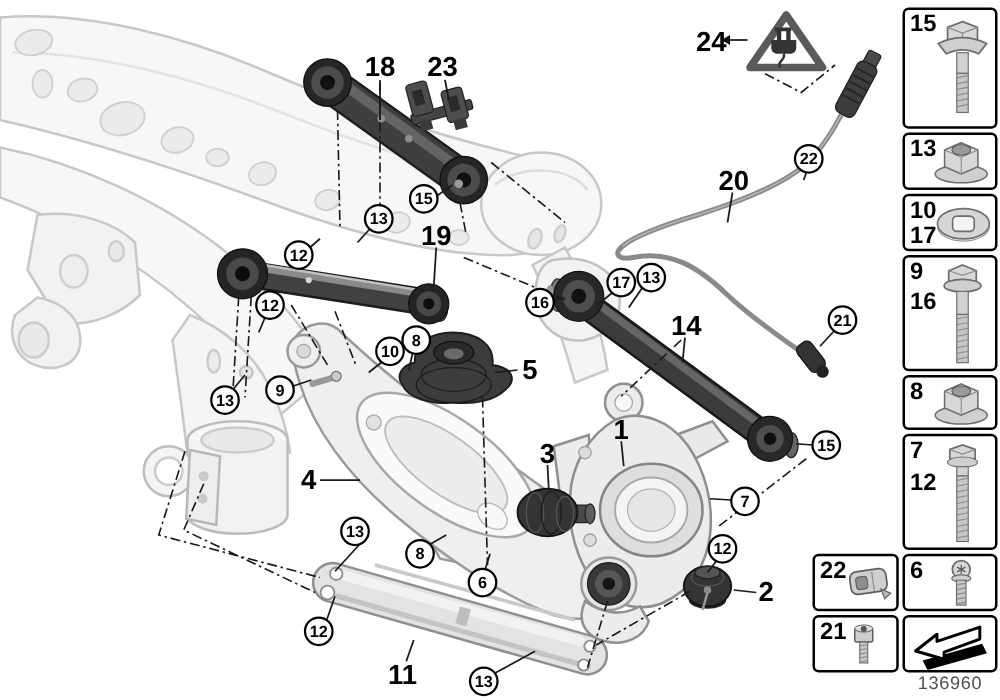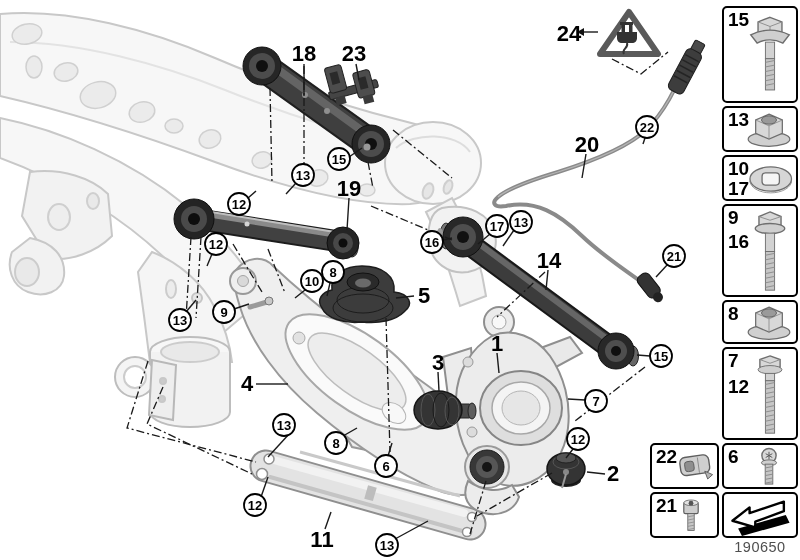--- a/index.html
+++ b/index.html
@@ -527,15 +527,15 @@
     <g stroke="#8a8a8a">
           <line x1="21" y1="23" x2="29" y2="21.5"></line>
           <line x1="21" y1="27" x2="29" y2="25.5"></line>
           <line x1="21" y1="31" x2="29" y2="29.5"></line>
           <line x1="21" y1="35" x2="29" y2="33.5"></line>
           <line x1="21" y1="39" x2="29" y2="37.5"></line>
         </g>
   </svg>
 </div>
 
-<div id="footer-code">190650</div>
+<div id="footer-code">136960</div>
 
 </div>
 
 </body></html>

